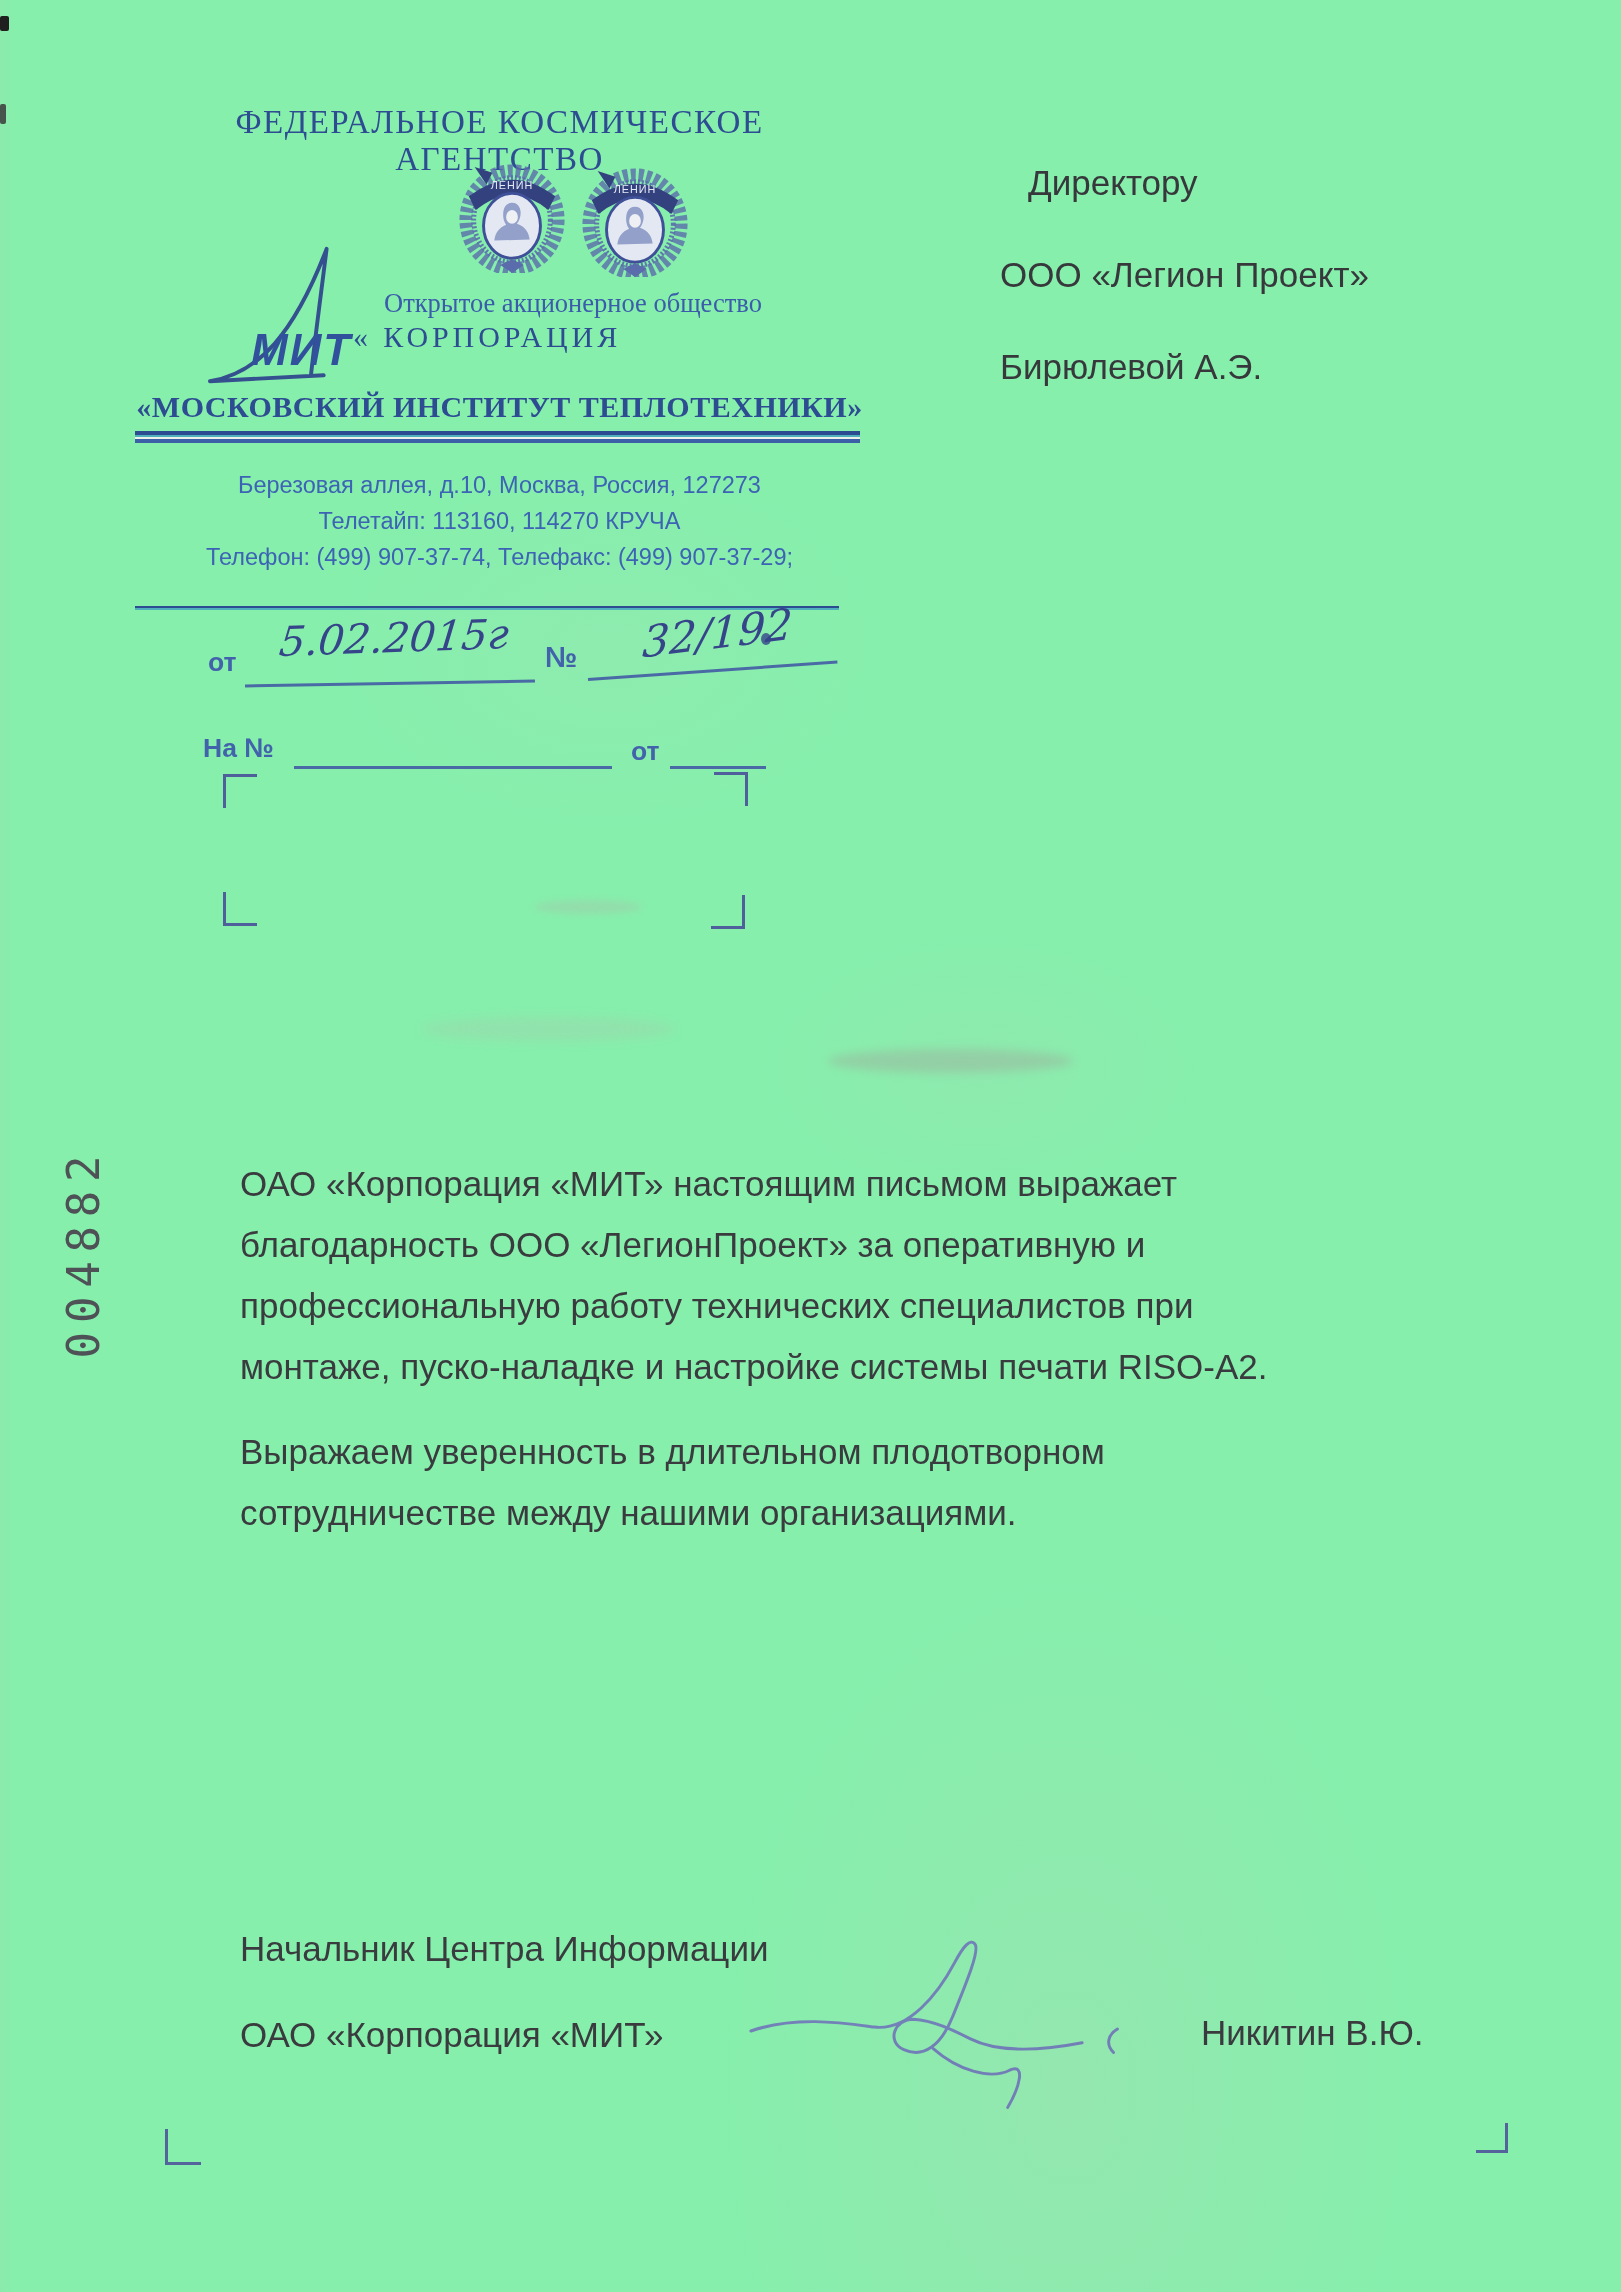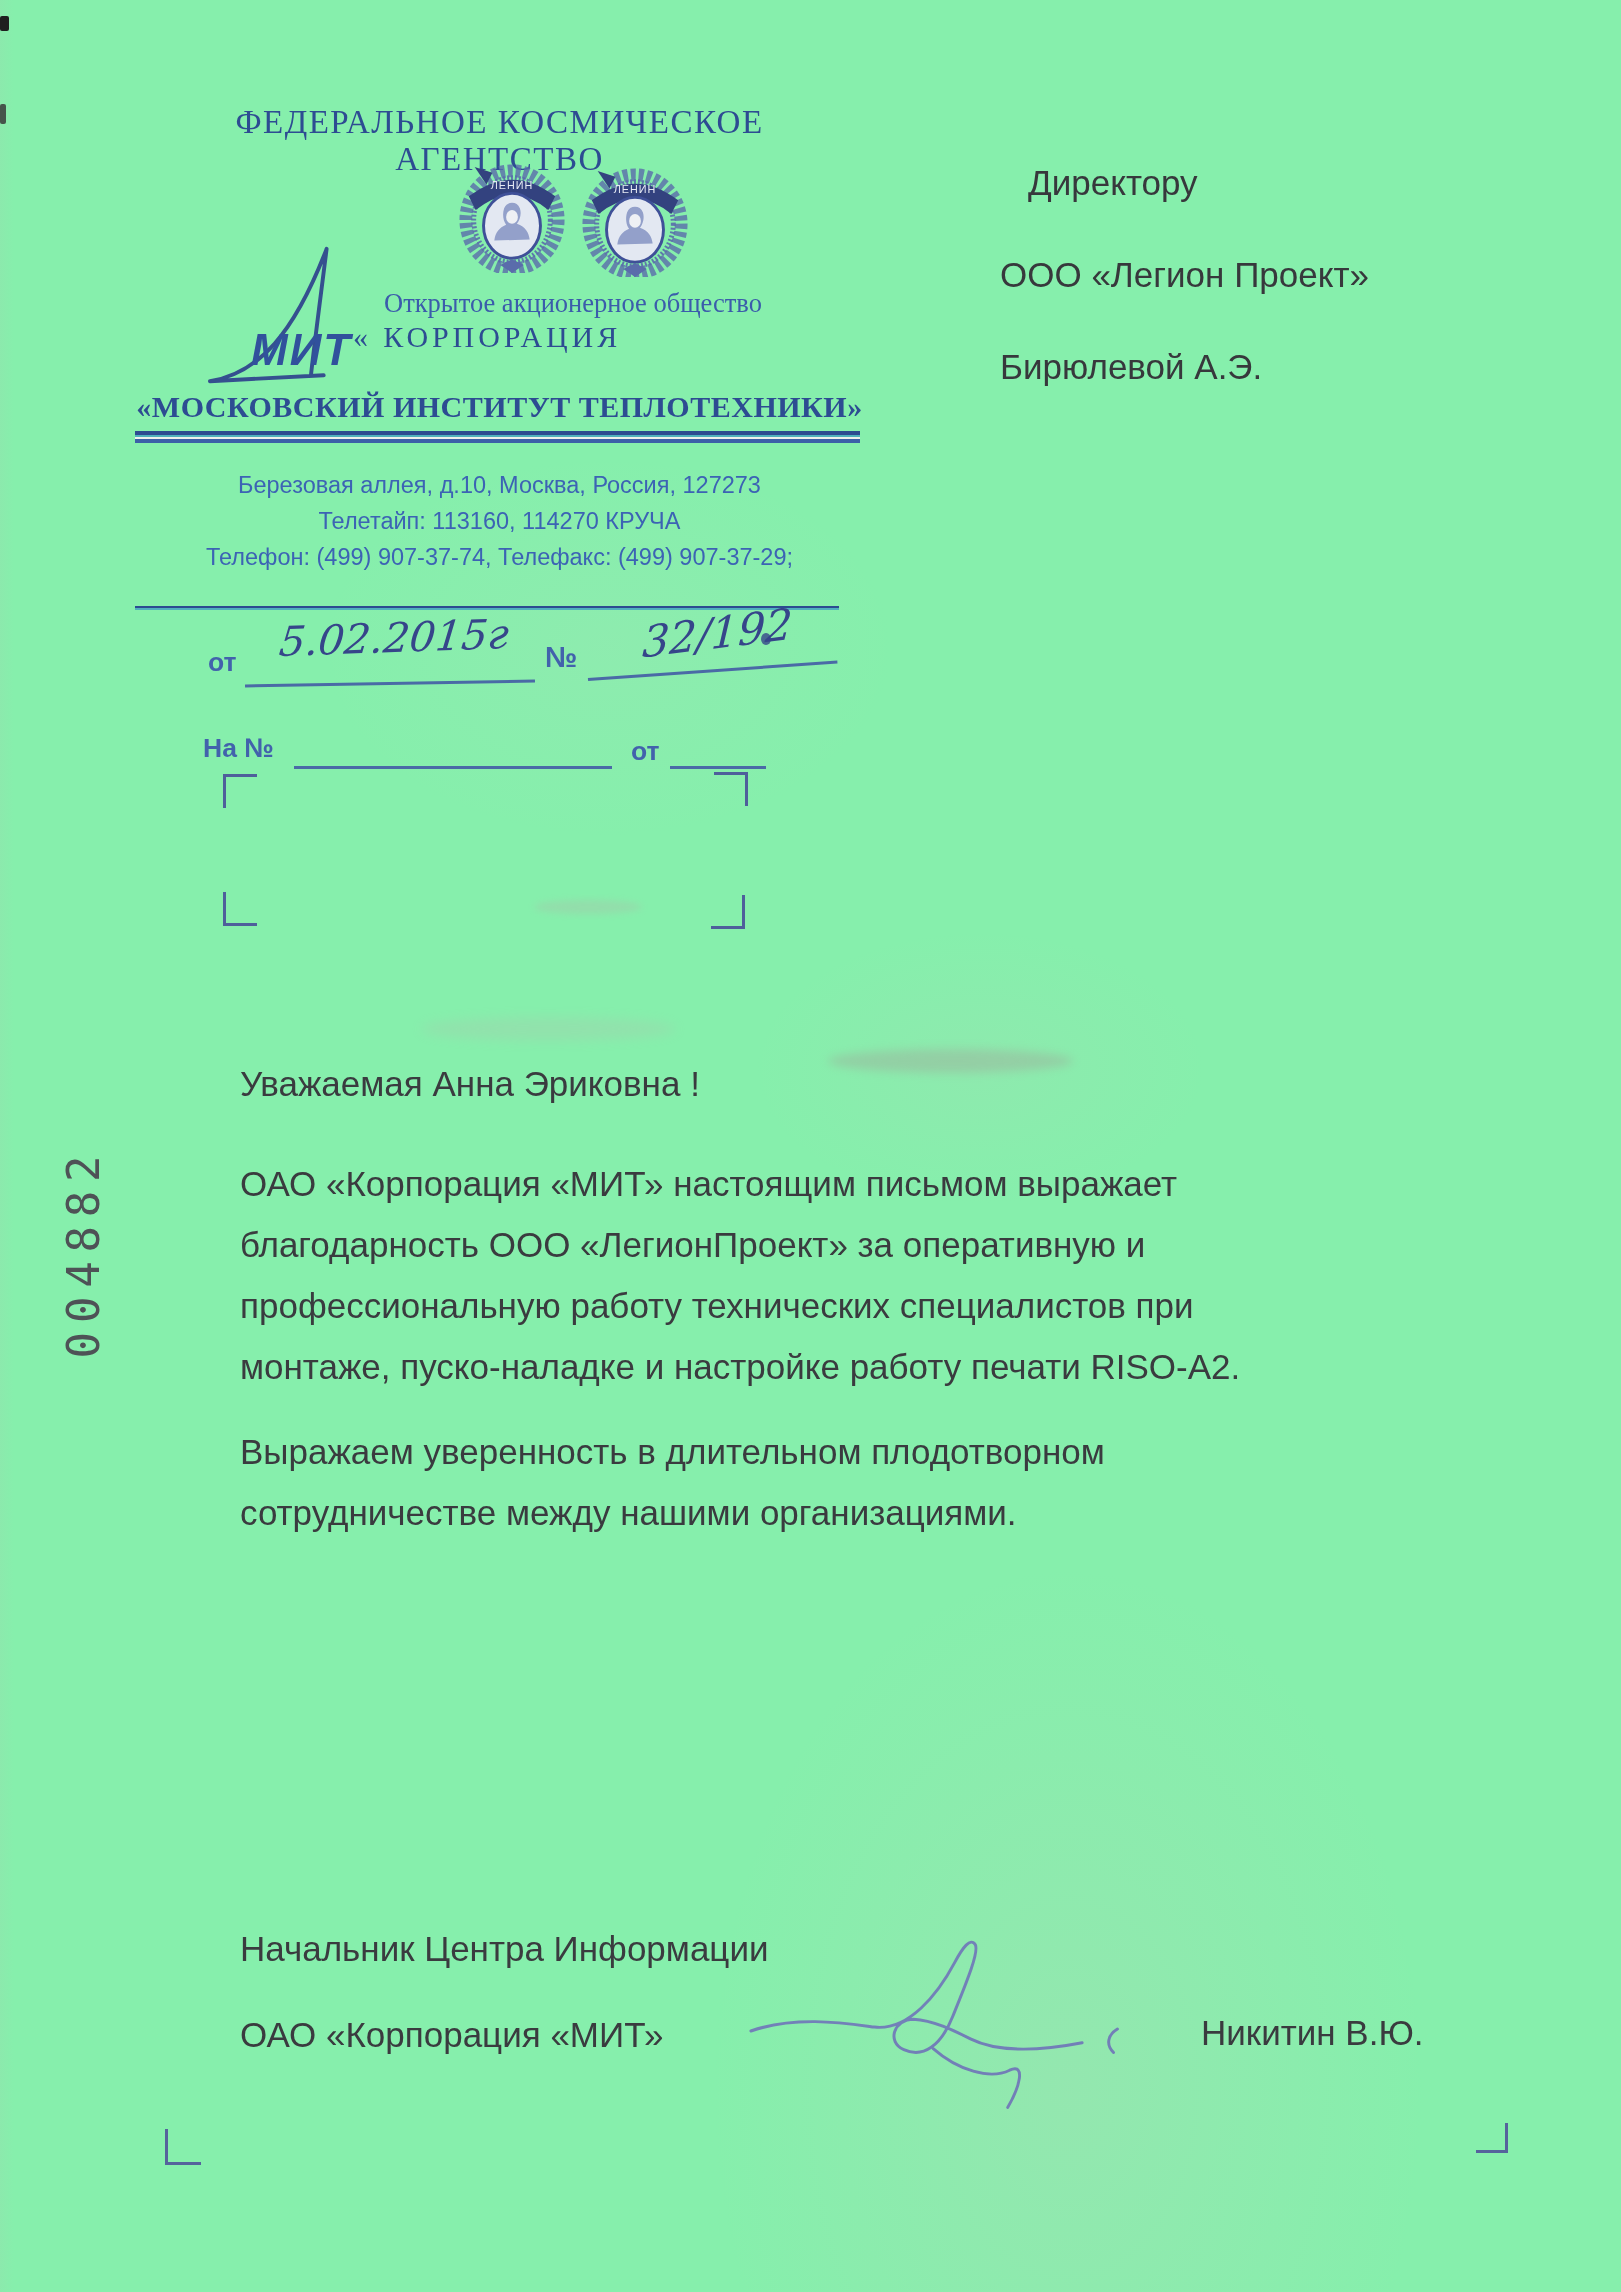--- a/index.html
+++ b/index.html
@@ -213,27 +213,26 @@
   <div class="abs bracket bk-br"></div>
 
   <div class="abs recipient">
     <div class="rcp-1">Директору</div>
     <div class="rcp-2">ООО «Легион Проект»</div>
     <div class="rcp-3">Бирюлевой А.Э.</div>
   </div>
 
   <div class="abs reg-number">004882</div>
 
-  <div class="abs body-text salutation">Уважаемая Анна Эриковна !</div>
 
   <div class="abs body-text para para-1">
     <div>ОАО «Корпорация «МИТ» настоящим письмом выражает</div>
     <div>благодарность ООО «ЛегионПроект» за оперативную и</div>
     <div>профессиональную работу технических специалистов при</div>
-    <div>монтаже, пуско-наладке и настройке работу печати RISO-A2.</div>
+    <div>монтаже, пуско-наладке и настройке системы печати RISO-A2.</div>
   </div>
 
   <div class="abs body-text para para-2">
     <div>Выражаем уверенность в длительном плодотворном</div>
     <div>сотрудничестве между нашими организациями.</div>
   </div>
 
   <div class="abs body-text sig-title-1">Начальник Центра Информации</div>
   <div class="abs body-text sig-title-2">ОАО «Корпорация «МИТ»</div>
 

